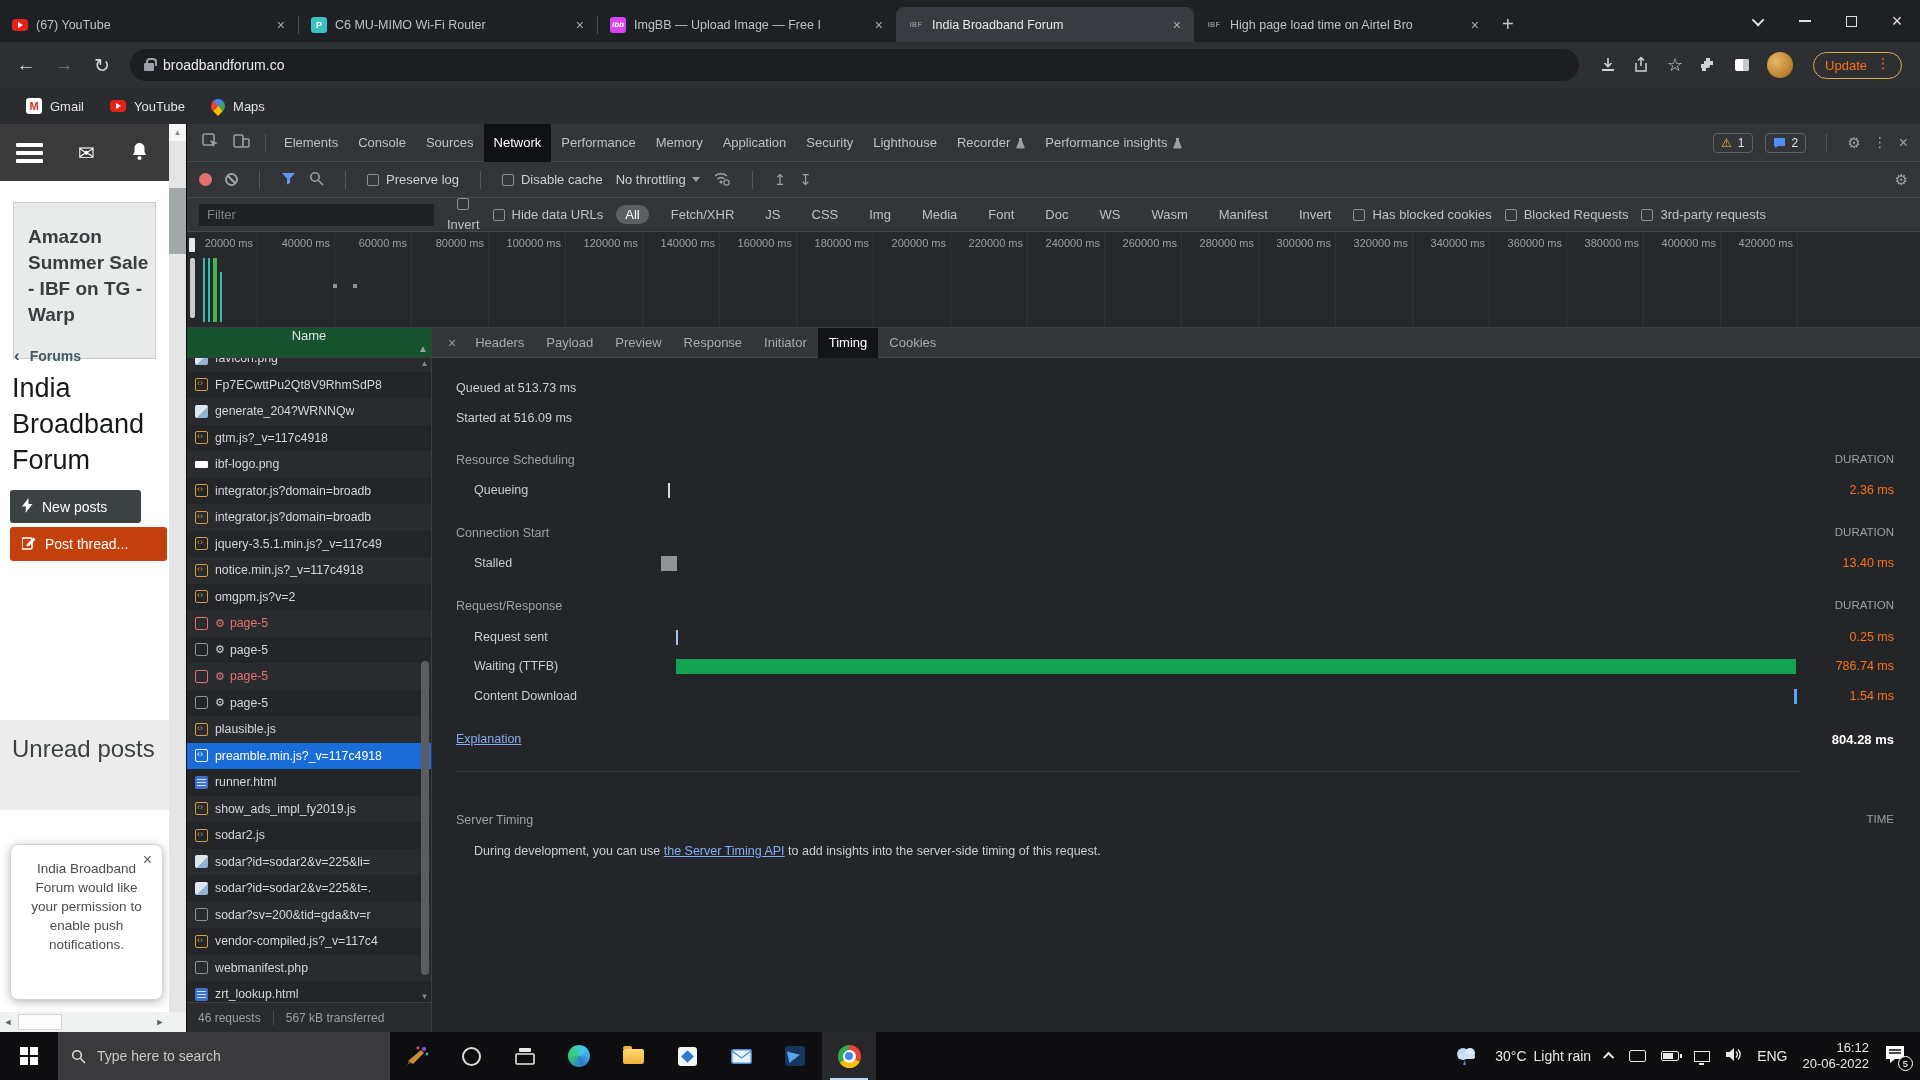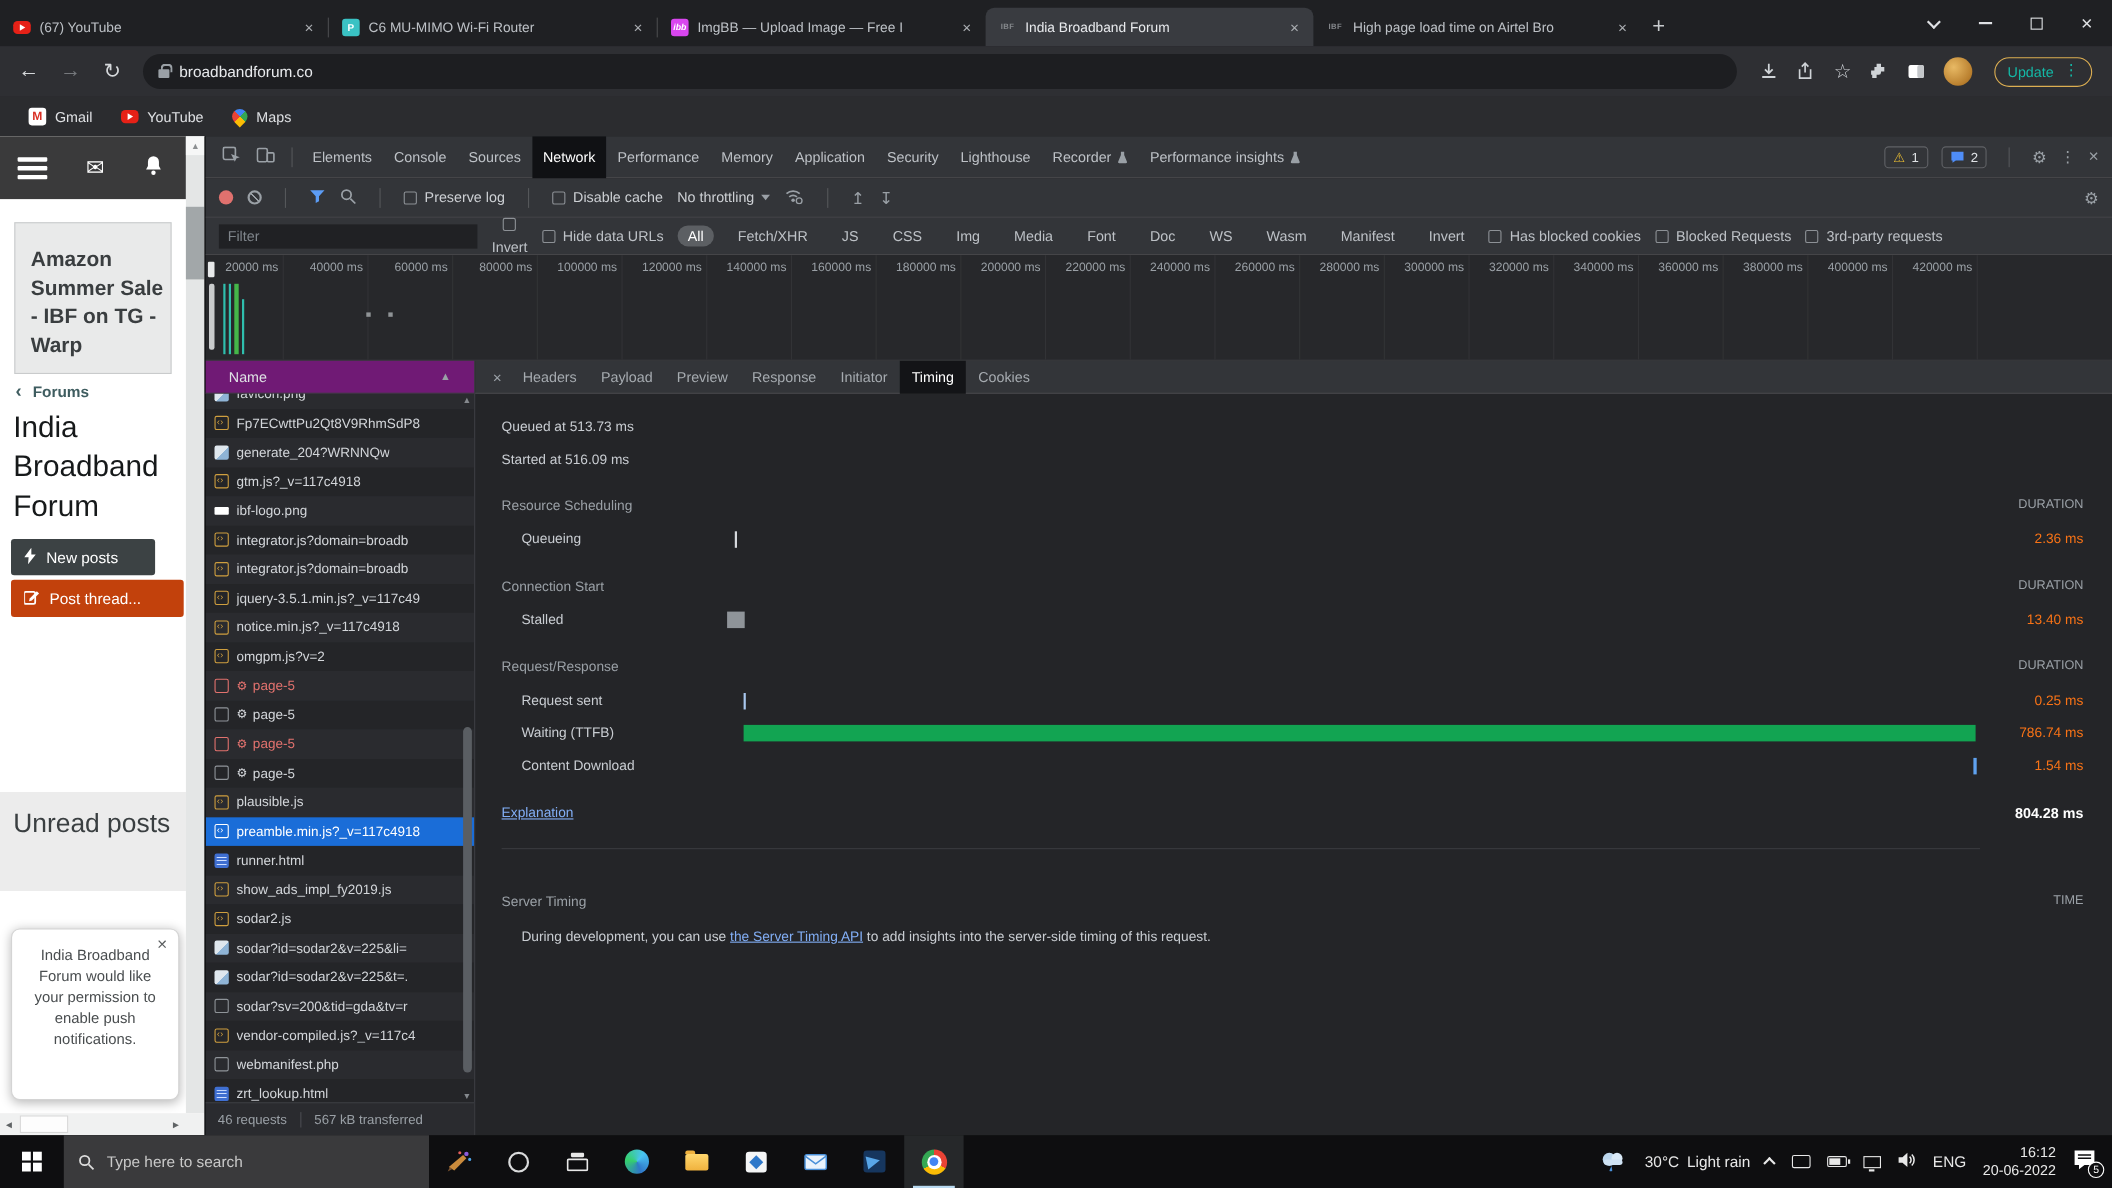--- a/index.html
+++ b/index.html
@@ -33,36 +33,36 @@
   #toolbar{position:absolute;top:42px;left:0;width:1920px;height:46px;background:#2e2f33;display:flex;align-items:center;padding:0 10px;gap:6px;}
   .navbtn{font-size:19px;color:#d5d8db;width:32px;text-align:center;}
   .navbtn.dim{color:#75787c;}
   #omnibox{flex:1;height:32px;background:#1d1e21;border-radius:16px;display:flex;align-items:center;gap:9px;padding:0 14px;margin:0 6px;}
   .lock{width:10px;height:8px;background:#9aa0a6;border-radius:1px;position:relative;margin-top:4px;}
   .lock::before{content:"";position:absolute;top:-5px;left:1.5px;width:7px;height:6px;border:2px solid #9aa0a6;border-bottom:none;border-radius:4px 4px 0 0;}
   #omnibox .url{font-size:14px;color:#e8eaed;}
   .tbicons{display:flex;align-items:center;gap:16px;padding:0 8px;}
   .tbicons svg{display:block;}
   .avatar{width:26px;height:26px;border-radius:50%;background:radial-gradient(circle at 35% 35%,#e8b964,#b97f2e 70%,#8a5c1e);}
-  .updatebtn{border:1px solid #dcae52;border-radius:16px;color:#14b8a6;font-size:13px;display:flex;align-items:flex-start;gap:9px;padding:5px 11px;margin-left:4px;}
+  .updatebtn{border:1px solid #dcae52;border-radius:16px;color:#f97316;font-size:13px;display:flex;align-items:flex-start;gap:9px;padding:5px 11px;margin-left:4px;}
   .kebab{letter-spacing:0;font-size:14px;line-height:10px;}
 
   
   #bookmarks{position:absolute;top:88px;left:0;width:1920px;height:36px;background:#2b2c2f;display:flex;align-items:center;gap:26px;padding-left:26px;font-size:13px;color:#dfe1e4;}
   .bm{display:flex;align-items:center;gap:8px;}
   .bmg{width:16px;height:16px;background:#fff;border-radius:3px;color:#d93025;font-weight:bold;font-size:11px;}
   .bmmaps{width:14px;height:14px;border-radius:50% 50% 50% 0;transform:rotate(-45deg);background:conic-gradient(#4285f4 0 25%,#34a853 25% 50%,#fbbc05 50% 75%,#ea4335 75%);}
 
   
   #site{position:absolute;top:124px;left:0;width:186px;height:908px;background:#fff;color:#333;}
   #siteheader{position:absolute;top:0;left:0;width:169px;height:57px;background:#3a3a3b;display:flex;align-items:center;justify-content:space-between;padding:0 20px 0 16px;}
   .burger{display:flex;flex-direction:column;gap:4px;}
   .burger span{display:block;width:27px;height:4px;background:#fff;border-radius:1px;}
   .envl{color:#fff;font-size:20px;}
-  .adbox{position:absolute;left:13px;top:78px;width:143px;height:138px;background:#e9eaea;border:1px solid #c9cbcc;padding:21px 0 0 14px;}
+  .adbox{position:absolute;left:13px;top:78px;width:143px;height:157px;background:#e9eaea;border:1px solid #c9cbcc;padding:21px 0 0 14px;}
   .adbox .adtxt{width:122px;font-weight:bold;font-size:19px;line-height:26px;color:#3a3e40;}
   .crumb{position:absolute;left:14px;top:222px;font-size:14px;font-weight:bold;color:#3f5d60;display:flex;gap:10px;align-items:center;}
   .crumb .lt{font-size:17px;font-weight:bold;}
   .sitetitle{position:absolute;left:12px;top:246px;width:160px;font-size:27px;font-weight:400;line-height:36px;color:#16191a;}
   .btn-dark{position:absolute;left:10px;top:366px;width:131px;height:33px;background:#3c4244;border-radius:3px;color:#fff;font-size:14px;display:flex;align-items:center;gap:9px;padding-left:12px;}
   .btn-teal{position:absolute;left:10px;top:403px;width:157px;height:34px;background:#c2410c;border-radius:3px;color:#fff;font-size:14px;display:flex;align-items:center;gap:9px;padding-left:12px;}
   .unread{position:absolute;left:0;top:596px;width:169px;height:90px;background:#ececec;padding:12px 0 0 12px;font-size:24px;line-height:33px;color:#3a3f41;}
   .pushpopup{position:absolute;left:10px;top:720px;width:153px;height:156px;background:#fff;border:1px solid #d4d4d4;border-radius:8px;box-shadow:0 2px 10px rgba(0,0,0,.28);padding:14px 13px 0;}
   .pushpopup .px{position:absolute;right:10px;top:6px;font-size:16px;color:#5c5f61;}
   .pushpopup .ptxt{text-align:center;font-size:13.5px;line-height:19px;color:#494d4f;}
@@ -108,21 +108,21 @@
   .grip2{left:3px;top:26px;width:5px;height:60px;background:rgba(230,232,233,.85);border-radius:2px;}
   .ob1{left:16px;top:26px;width:2px;height:64px;background:#2fbfae;}
   .ob2{left:21px;top:26px;width:2px;height:64px;background:#2fbfae;}
   .ob3{left:26px;top:26px;width:4px;height:64px;background:#45b649;}
   .ob4{left:33px;top:40px;width:2px;height:50px;background:#2fbfae;}
   .odot1{left:146px;top:52px;width:4px;height:4px;background:#8f9396;}
   .odot2{left:166px;top:52px;width:4px;height:4px;background:#8f9396;}
 
   #dt-main{position:absolute;top:204px;left:0;right:0;bottom:0;display:flex;}
   #reqcol{width:245px;border-right:1px solid #3c3e42;display:flex;flex-direction:column;}
-  #reqhead{height:30px;background:#701a75;border-bottom:1px solid #3c3e42;display:flex;align-items:center;padding:0 21px;font-size:13px;color:#dfe2e5;flex-shrink:0;}
+  #reqhead{height:30px;background:#14532d;border-bottom:1px solid #3c3e42;display:flex;align-items:center;padding:0 3px;font-size:13px;color:#dfe2e5;flex-shrink:0;flex-direction:column;}
   #reqhead .sort{margin-left:auto;color:#9aa0a6;font-size:10px;}
   #reqrows{flex:1;overflow:hidden;position:relative;}
   .req{height:26.5px;display:flex;align-items:center;gap:7px;padding:0 18px 0 8px;font-size:12.3px;color:#d3d6da;white-space:nowrap;}
   .req.cut{margin-top:-13px;}
   .rB{background:#2a2b2f;}
   .req.sel{background:#1a6dd8;color:#fff;}
   .req.err{color:#e2726e;}
   .rtxt{overflow:hidden;}
   .fico{width:13px;height:13px;flex-shrink:0;border-radius:2px;position:relative;}
   .i-js{border:1px solid #cf9f3f;}

